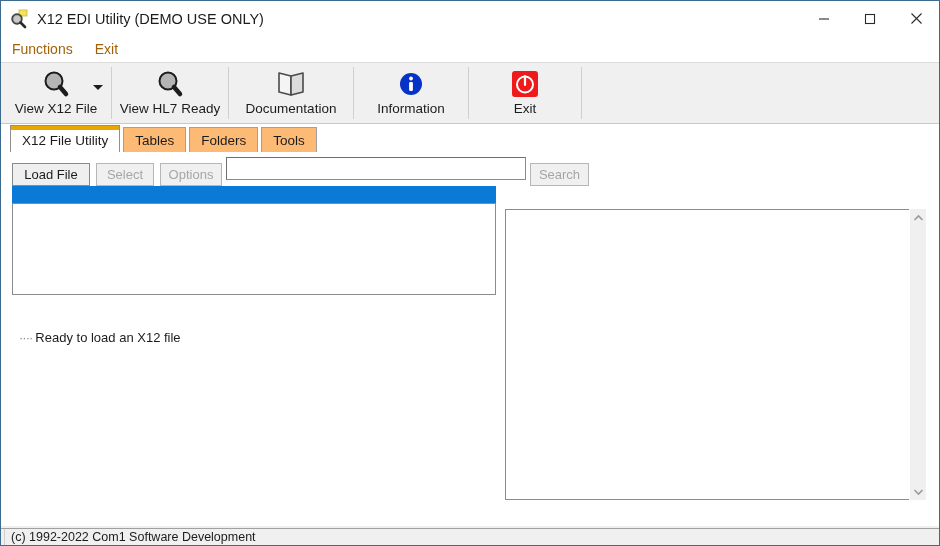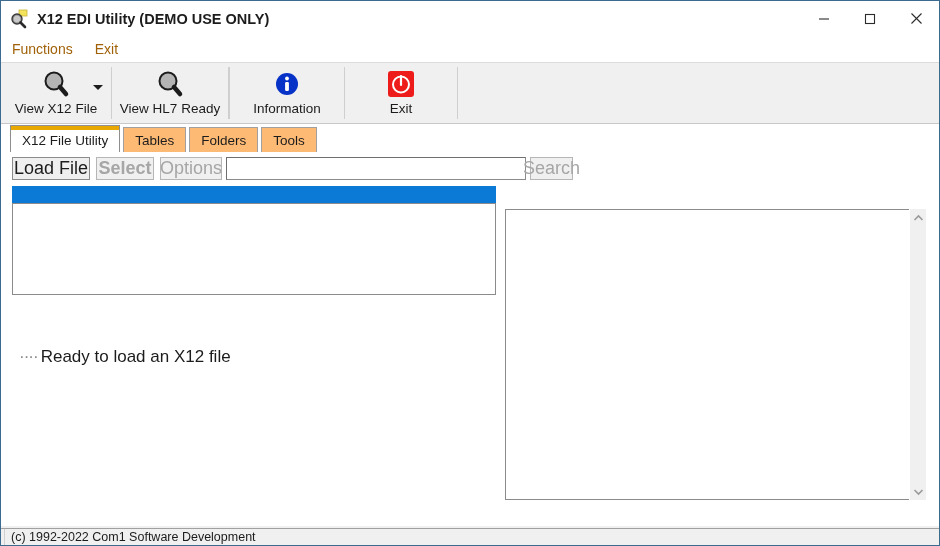--- a/index.html
+++ b/index.html
@@ -34,21 +34,20 @@
     height: 20px;
     margin-left: 8px;
     margin-right: 6px;
     position: relative;
     flex: 0 0 auto;
   }
   .title-text {
     font-size: 14.5px;
     color: #1c1c1c;
     white-space: nowrap;
-    font-weight: bold;
   }
   .win-controls {
     position: absolute;
     right: 0;
     top: 0;
     height: 35px;
     display: flex;
   }
   .win-btn {
     width: 46px;
@@ -176,26 +175,26 @@
   }
 
   .btn-row {
     position: absolute;
     left: 0; top: 0;
     right: 0;
     height: 34px;
   }
   .classic-btn {
     position: absolute;
-    top: 5px;
+    top: 11px;
     height: 23px;
     box-sizing: border-box;
     background: #efefef;
     border: 1px solid #8b8b8b;
-    font-size: 18px;
+    font-size: 13px;
     color: #1c1c1c;
     display: flex;
     align-items: center;
     justify-content: center;
     white-space: nowrap;
   }
   .classic-btn.disabled {
     color: #a6a6a6;
     border-color: #b6b6b6;
     background: #f0f0f0;
@@ -233,22 +232,22 @@
     width: 484px;
     height: 92px;
     box-sizing: border-box;
     background: #ffffff;
     border: 1px solid #8b8b8b;
   }
 
   .status-line {
     position: absolute;
     left: 18px;
-    top: 195px;
-    font-size: 17px;
+    top: 178px;
+    font-size: 13px;
     color: #1c1c1c;
     white-space: nowrap;
   }
   .status-dots {
     color: #8a8a8a;
     letter-spacing: -1px;
     margin-right: 3px;
   }
 
   .right-panel {
@@ -363,20 +362,29 @@
       <div class="tb-icon">
         <svg width="34" height="30" viewBox="0 0 34 30">
           <circle cx="15" cy="12" r="8.5" fill="#b4b4b4" stroke="#1c1c1c" stroke-width="2"></circle>
           <line x1="21" y1="18" x2="27" y2="25" stroke="#1c1c1c" stroke-width="4.5" stroke-linecap="round"></line>
         </svg>
       </div>
       <div class="tb-label">View HL7 Ready</div>
     </div>
     <div class="tb-sep"></div>
 
+    <div class="tb-btn" style="width:124px;">
+      <div class="tb-icon">
+        <svg width="34" height="30" viewBox="0 0 34 30">
+          <path d="M17 7 L5 4 L5 23 L17 26 Z" fill="#f4f4f4" stroke="#4a4a4a" stroke-width="1.6" stroke-linejoin="round"></path>
+          <path d="M17 7 L29 4 L29 23 L17 26 Z" fill="#dcdcdc" stroke="#4a4a4a" stroke-width="1.6" stroke-linejoin="round"></path>
+        </svg>
+      </div>
+      <div class="tb-label">Documentation</div>
+    </div>
     <div class="tb-sep"></div>
 
     <div class="tb-btn" style="width:114px;">
       <div class="tb-icon">
         <svg width="30" height="30" viewBox="0 0 30 30">
           <circle cx="15" cy="15" r="11" fill="#0632c8"></circle>
           <circle cx="15" cy="9.5" r="1.9" fill="#ffffff"></circle>
           <rect x="13.1" y="13" width="3.8" height="9" rx="1.3" fill="#ffffff"></rect>
         </svg>
       </div>
@@ -413,28 +421,28 @@
       <span>Tools</span>
     </div>
   </div>
 
   <div class="content">
 
     <div class="btn-row">
       <div class="classic-btn" style="left:11px; width:78px;">
         <span>Load File</span>
       </div>
-      <div class="classic-btn disabled" style="left:95px; width:58px;font-weight:bold;">
+      <div class="classic-btn disabled" style="left:95px; width:58px;">
         <span>Select</span>
       </div>
       <div class="classic-btn disabled" style="left:159px; width:62px;">
         <span>Options</span>
       </div>
       <input class="search-input" type="text" value="" style="">
-      <div class="classic-btn disabled" style="left:529px; width:43px;">
+      <div class="classic-btn disabled" style="left:529px; width:59px;">
         <span>Search</span>
       </div>
     </div>
 
     <div class="sel-bar"></div>
     <div class="listbox"></div>
 
     <div class="status-line">
       <span class="status-dots">····</span><span>Ready to load an X12 file</span>
     </div>

